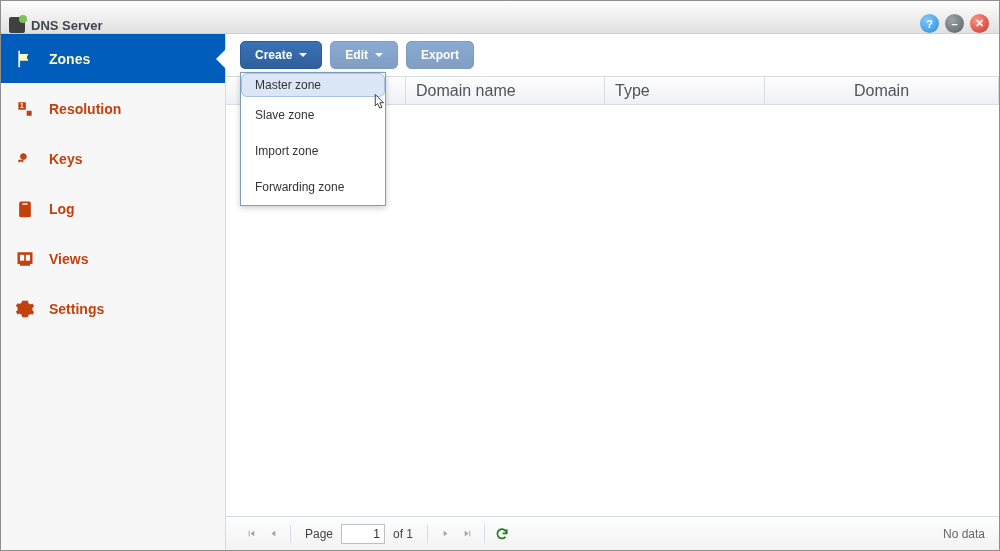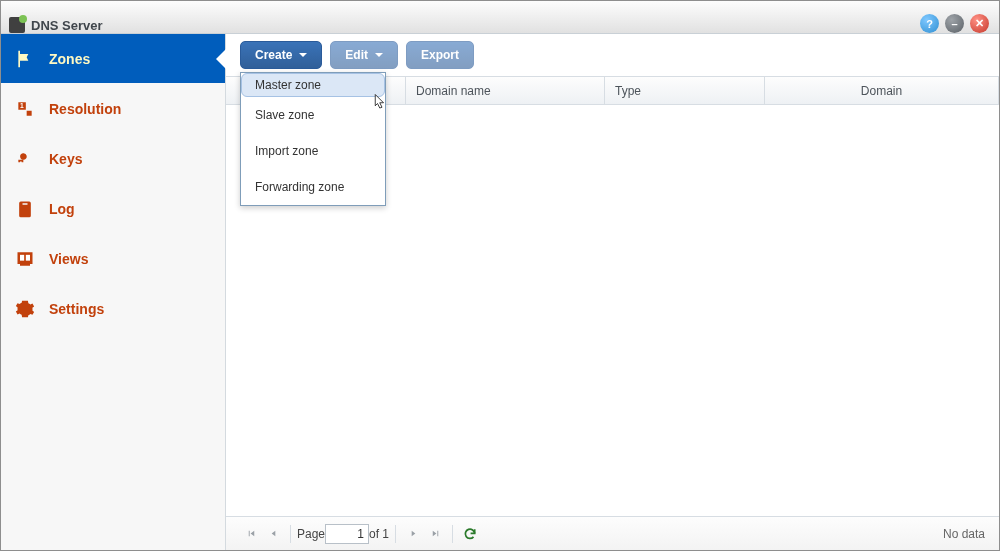--- a/index.html
+++ b/index.html
@@ -33,32 +33,32 @@
   .btn.disabled{opacity:.6;cursor:default}
   .btn .caret{margin-left:7px;width:0;height:0;border:4px solid transparent;border-top-color:#fff;position:relative;top:2px}
 
   .dropdown{position:absolute;left:14px;top:38px;width:144px;background:#fff;border:1px solid #7f9db9;box-shadow:0 2px 6px rgba(0,0,0,.2);z-index:20}
   .dropdown .item{padding:11px 14px;font-size:12px;color:#333;cursor:pointer}
   .dropdown .item.hover{background:#dbe7f6;border:1px solid #a6c2e4;padding:4px 13px;border-radius:6px}
   .cursor{position:absolute;left:128px;top:17px;width:18px;height:22px;z-index:30;pointer-events:none}
 
   
   .tablewrap{flex:1;display:flex;flex-direction:column;border-top:1px solid #d7dde3;min-height:0}
-  .thead{display:flex;height:27px;background:linear-gradient(#fdfdfd,#eef1f4);border-bottom:1px solid #d7dde3;font-size:12px;color:#4d545b}
+  .thead{display:flex;height:27px;background:linear-gradient(#fdfdfd,#eef1f4);border-bottom:1px solid #d7dde3;font-size:16px;color:#4d545b}
   .th{display:flex;align-items:center;padding:0 10px;border-right:1px solid #d7dde3;box-sizing:border-box}
   .c1{width:180px}.c2{flex:1}.c3{width:160px}.c4{width:234px}
   .tbody{flex:1;background:#fff}
 
   
   .footer{height:33px;border-top:1px solid #d7dde3;display:flex;align-items:center;padding:0 14px;font-size:12px;color:#666;background:linear-gradient(#fdfdfd,#f3f3f3)}
   .pgbtn{width:22px;height:22px;border-radius:3px;display:flex;align-items:center;justify-content:center;color:#9aa0a6;cursor:default}
   .pgbtn.enabled{color:#2b7a2b;cursor:pointer}
   .pgsep{width:1px;height:18px;background:#d7dde3;margin:0 6px}
   .pageinput{width:34px;height:18px;border:1px solid #b8c0c8;text-align:right;padding:0 4px;font-size:12px;color:#333}
-  .pglabel{margin:0 0;color:#444}
+  .pglabel{margin:0 8px;color:#444}
   .flex1{flex:1}
 </style>
 </head>
 <body>
 
 <div class="window">
 
   <div class="titlebar">
     <div class="appicon"></div>
     <div class="title">DNS Server</div>

